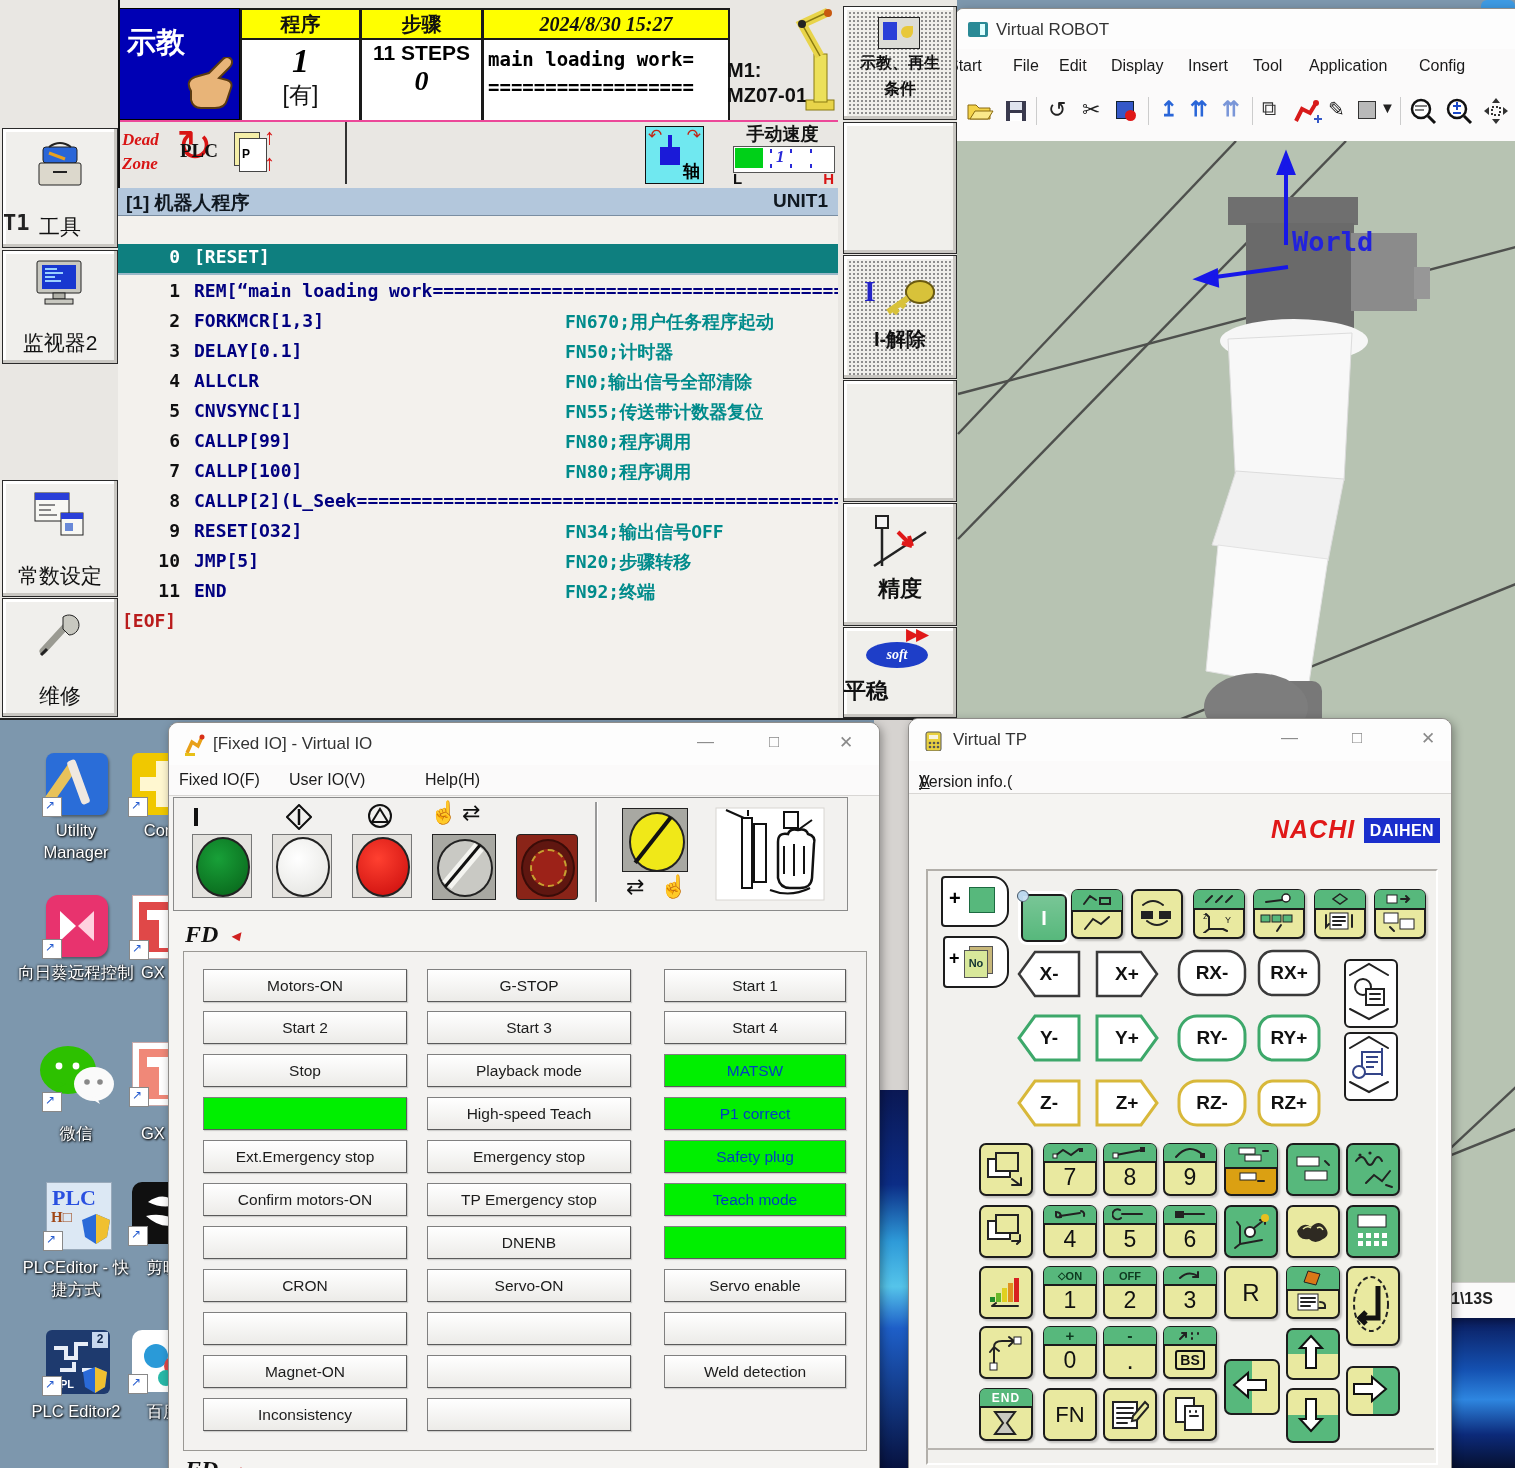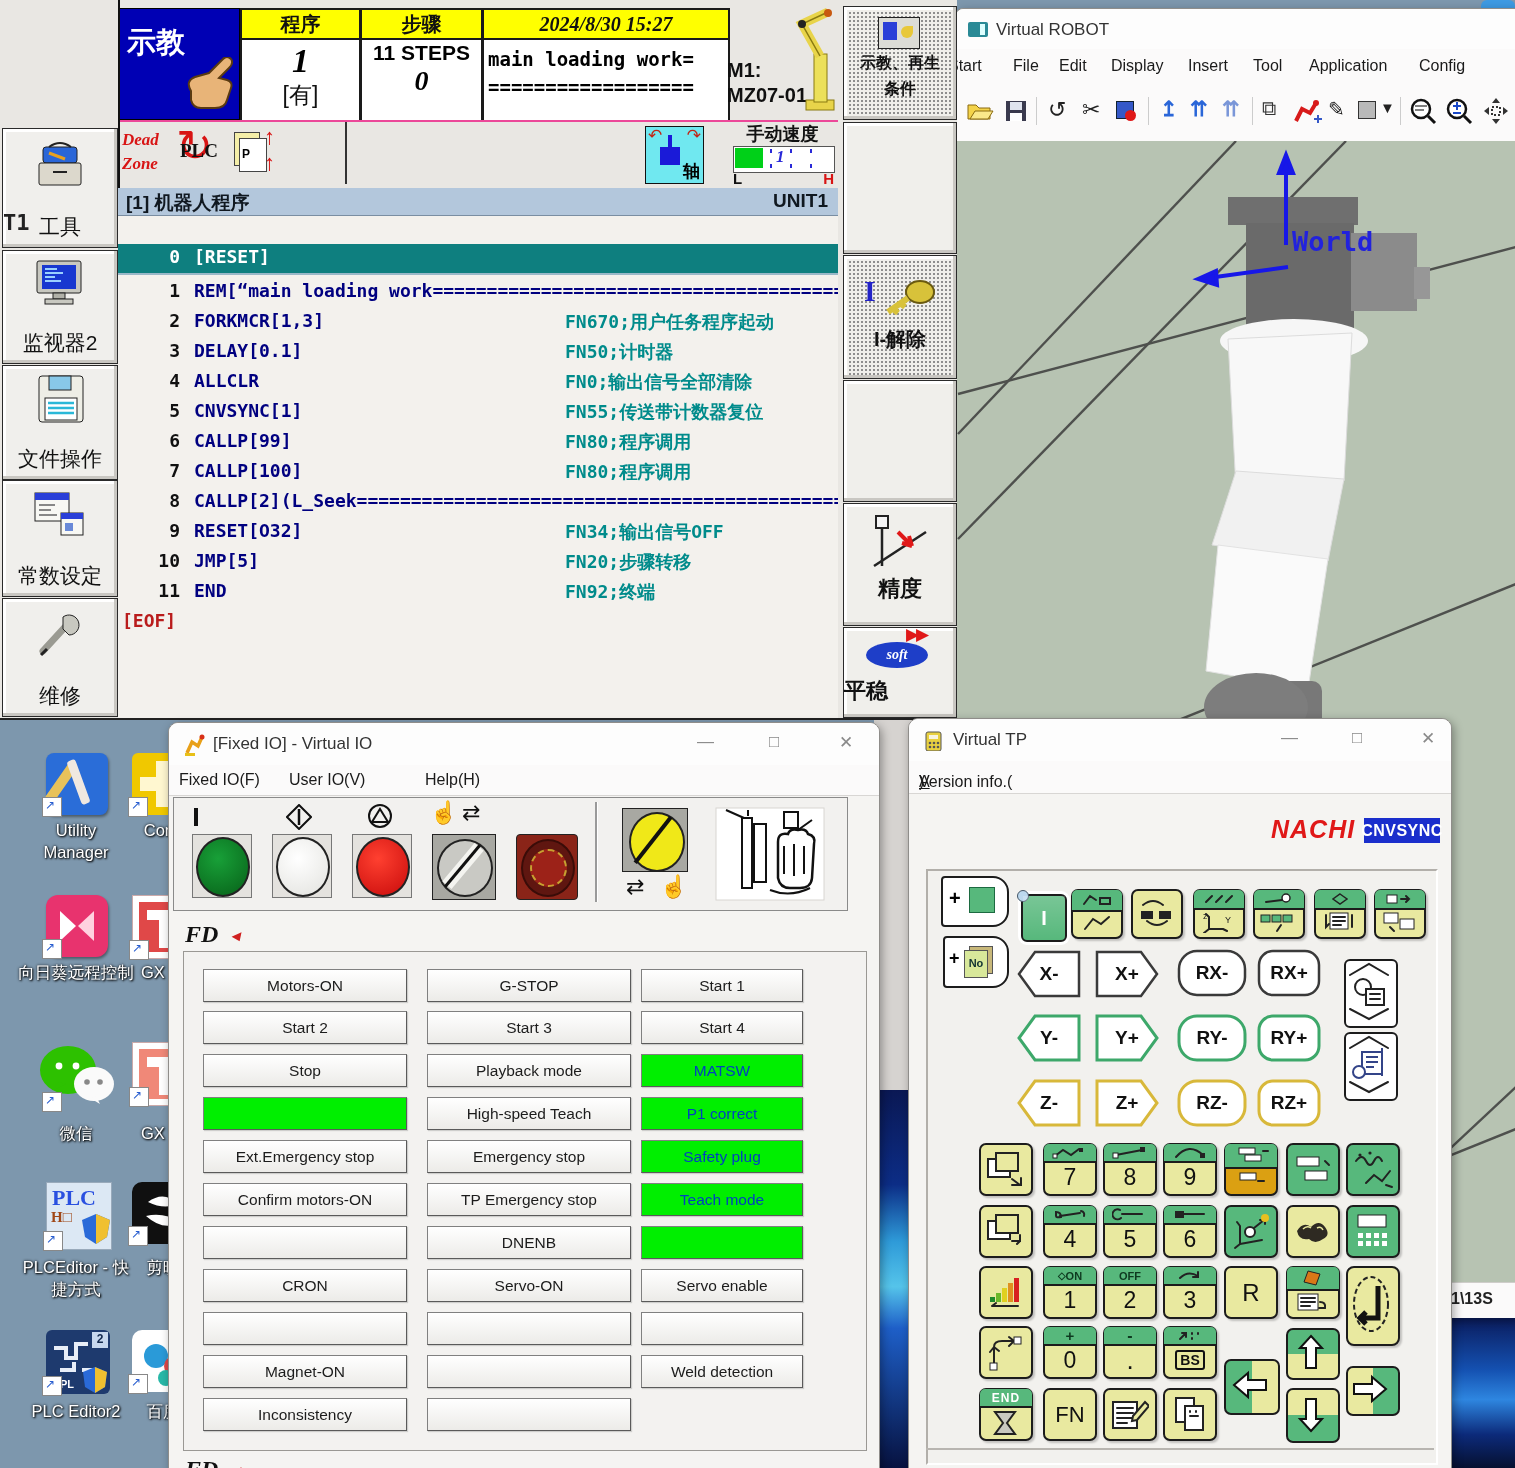--- a/index.html
+++ b/index.html
@@ -33,21 +33,21 @@
   .pline{position:absolute;left:0;width:720px;height:30px;font:bold 18px "DejaVu Sans Mono","Liberation Mono",monospace;
          color:#000080;white-space:pre;overflow:hidden}
   .pno{position:absolute;left:0;width:62px;text-align:right;color:#101010}
   .pcode{position:absolute;left:76px;white-space:pre}
   .pcmt{position:absolute;left:447px;color:#008b8b;white-space:pre}
   
   .io-btn{position:absolute;height:33px;border:1px solid #808080;border-right-color:#5a5a5a;border-bottom-color:#5a5a5a;
           background:linear-gradient(#ffffff,#ecebe8);box-shadow:1px 1px 1px rgba(0,0,0,.15);
           display:flex;align-items:center;justify-content:center;font-size:15.5px;color:#1c1c1c;white-space:nowrap}
   .io-btn[data-state="green"]{background:#00ef00;color:#0040c0}
-  .c1{left:34px;width:204px}.c2{left:258px;width:204px}.c3{left:472px;width:162px}
+  .c1{left:34px;width:204px}.c2{left:258px;width:204px}.c3{left:495px;width:182px}
   .r1{top:246px}.r2{top:288px}.r3{top:331px}.r4{top:374px}.r5{top:417px}.r6{top:460px}
   .r7{top:503px}.r8{top:546px}.r9{top:589px}.r10{top:632px}.r11{top:675px}
   
   .tpkey{position:absolute;width:50px;height:49px;border:2px solid #1c1c1c;border-radius:7px;
          background:#e9e9a0;box-shadow:2px 2px 2px rgba(0,0,0,.2)}
   .greenkey{background:#57b87c}
   .band{position:absolute;left:-1px;top:-1px;right:-1px;height:17px;background:#57b87c;
         border-bottom:2px solid #1c1c1c;border-radius:5px 5px 0 0;display:flex;align-items:center;
         justify-content:center;font-size:11px;font-weight:bold;color:#0e3a20;overflow:hidden}
   .kl{position:absolute;left:0;right:0;top:15px;bottom:0;display:flex;align-items:center;justify-content:center;
@@ -465,29 +465,20 @@
     </div>
     <div class="sidebtn" style="top:250px;height:112px">
       <svg class="a" style="left:30px;top:8px" width="54" height="50">
         <rect x="4" y="2" width="44" height="32" rx="2" fill="#c8c8c0" stroke="#222"></rect>
         <rect x="9" y="6" width="34" height="24" fill="#1838d0"></rect>
         <path d="M12,10 h12 M12,14 h18 M12,18 h10 M12,22 h16" stroke="#9ad0ff" stroke-width="2"></path>
         <rect x="20" y="34" width="12" height="6" fill="#b0b0a8" stroke="#222"></rect>
         <rect x="12" y="40" width="28" height="5" fill="#c8c8c0" stroke="#222"></rect>
       </svg>
       <div class="sidelbl">监视器2</div>
-    </div>
-    <div class="sidebtn" style="top:365px;height:113px">
-      <svg class="a" style="left:32px;top:8px" width="50" height="52">
-        <rect x="4" y="2" width="44" height="46" rx="3" fill="#eeeee6" stroke="#222"></rect>
-        <rect x="14" y="2" width="22" height="14" fill="#88c8e8" stroke="#222"></rect>
-        <rect x="10" y="24" width="32" height="22" fill="#fff" stroke="#222"></rect>
-        <path d="M13,29 h26 M13,34 h26 M13,39 h26" stroke="#2ab8d8" stroke-width="2.5"></path>
-      </svg>
-      <div class="sidelbl">文件操作</div>
     </div>
     <div class="sidebtn" style="top:480px;height:115px">
       <svg class="a" style="left:30px;top:10px" width="54" height="50">
         <rect x="2" y="2" width="34" height="28" fill="#f8f8f4" stroke="#222"></rect>
         <rect x="2" y="2" width="34" height="7" fill="#2a3fd8"></rect>
         <path d="M6,14 h16 M6,19 h12 M6,24 h18" stroke="#888" stroke-width="2"></path>
         <rect x="28" y="22" width="22" height="22" fill="#f8f8f4" stroke="#222"></rect>
         <rect x="28" y="22" width="22" height="6" fill="#2a3fd8"></rect>
         <rect x="32" y="32" width="8" height="8" fill="#6a8ad8"></rect>
       </svg>
@@ -636,21 +627,21 @@
     <div class="menurow" style="top:42px;height:32px">
       <span style="left:10px">
           <span>Version info.(</span>
           <span style="text-decoration:underline">A</span>
           <span>)</span>
         </span>
     </div>
 
     <span class="a" style="left:362px;top:96px;font:italic 900 25px 'Liberation Sans',sans-serif;color:#e01818;letter-spacing:1px">NACHI</span>
     <div class="a" style="left:455px;top:99px;width:76px;height:25px;background:#1a2ecc;display:flex;align-items:center;justify-content:center">
-      <span style="color:#fff;font:bold 16px 'Liberation Sans',sans-serif;letter-spacing:.5px">CNVSYNC</span>
+      <span style="color:#fff;font:bold 16px 'Liberation Sans',sans-serif;letter-spacing:.5px">DAIHEN</span>
     </div>
 
     <div class="a" style="left:17px;top:150px;width:508px;height:592px;border:2px solid;border-color:#b2afaa #ffffff #ffffff #b2afaa;background:#f2f1ee"></div>
 
     <div class="a" style="left:32px;top:157px;width:64px;height:47px;background:#fff;border:2px solid #1c1c1c;border-radius:4px 16px 16px 4px">
       <span style="position:absolute;left:6px;top:9px;font-size:20px;font-weight:bold">+</span>
       <div style="position:absolute;left:26px;top:9px;width:24px;height:24px;background:#57b87c;border:1px solid #1c6a40"></div>
     </div>
     <div class="a" style="left:34px;top:217px;width:62px;height:48px;background:#fff;border:2px solid #1c1c1c;border-radius:4px 16px 16px 4px">
       <span style="position:absolute;left:4px;top:10px;font-size:18px;font-weight:bold">+</span>

